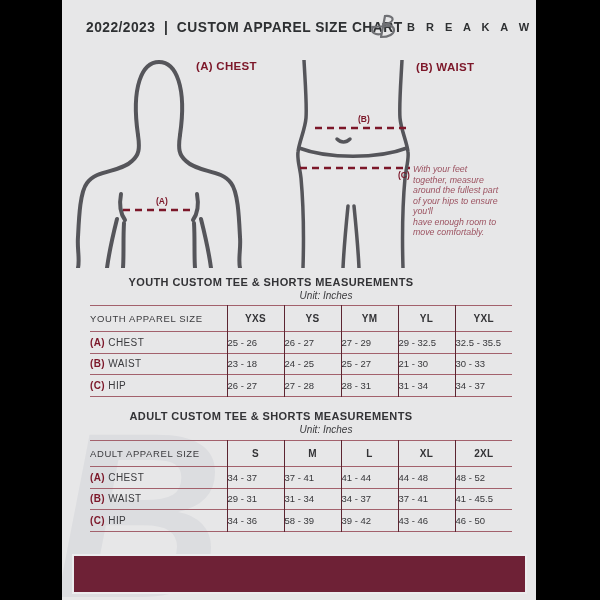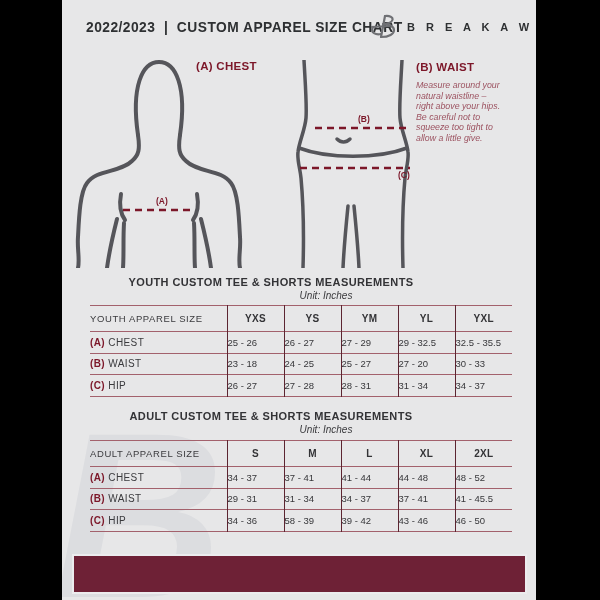--- a/index.html
+++ b/index.html
@@ -146,28 +146,29 @@
 
   <span class="dlabel dl-a above">(A)</span>
   <span class="dlabel dl-b above">(B)</span>
   <span class="dlabel dl-c above">(C)</span>
 
   <div class="instr i-chest above">
     <p class="instr-h">(A) CHEST</p>
   </div>
   <div class="instr i-waist above">
     <p class="instr-h">(B) WAIST</p>
-    <p class="instr-t">Measure around your
-natural waistline –
-right above your hips.
-Be careful not to
-squeeze too tight to
-allow a little give.</p>
   </div>
   <div class="instr i-hips above">
+    <p class="instr-t">With your feet
+together, measure
+around the fullest part
+of your hips to ensure
+you'll
+have enough room to
+move comfortably.</p>
   </div>
 
   <div class="sec-title t1-title above">YOUTH CUSTOM TEE &amp; SHORTS MEASUREMENTS</div>
   <div class="sec-unit t1-unit above">Unit: Inches</div>
 
   <table class="size-table yt above">
     <colgroup>
         <col class="col-first">
         <col>
         <col>
@@ -192,21 +193,21 @@
         <td class="td-val">26 - 27</td>
         <td class="td-val">27 - 29</td>
         <td class="td-val">29 - 32.5</td>
         <td class="td-val">32.5 - 35.5</td>
       </tr>
       <tr>
         <td class="td-rowlabel"><span class="rl-key">(B)</span> <span class="rl-name">WAIST</span></td>
         <td class="td-val">23 - 18</td>
         <td class="td-val">24 - 25</td>
         <td class="td-val">25 - 27</td>
-        <td class="td-val">27 - 20</td>
+        <td class="td-val">21 - 30</td>
         <td class="td-val">30 - 33</td>
       </tr>
       <tr>
         <td class="td-rowlabel"><span class="rl-key">(C)</span> <span class="rl-name">HIP</span></td>
         <td class="td-val">26 - 27</td>
         <td class="td-val">27 - 28</td>
         <td class="td-val">28 - 31</td>
         <td class="td-val">31 - 34</td>
         <td class="td-val">34 - 37</td>
       </tr>

